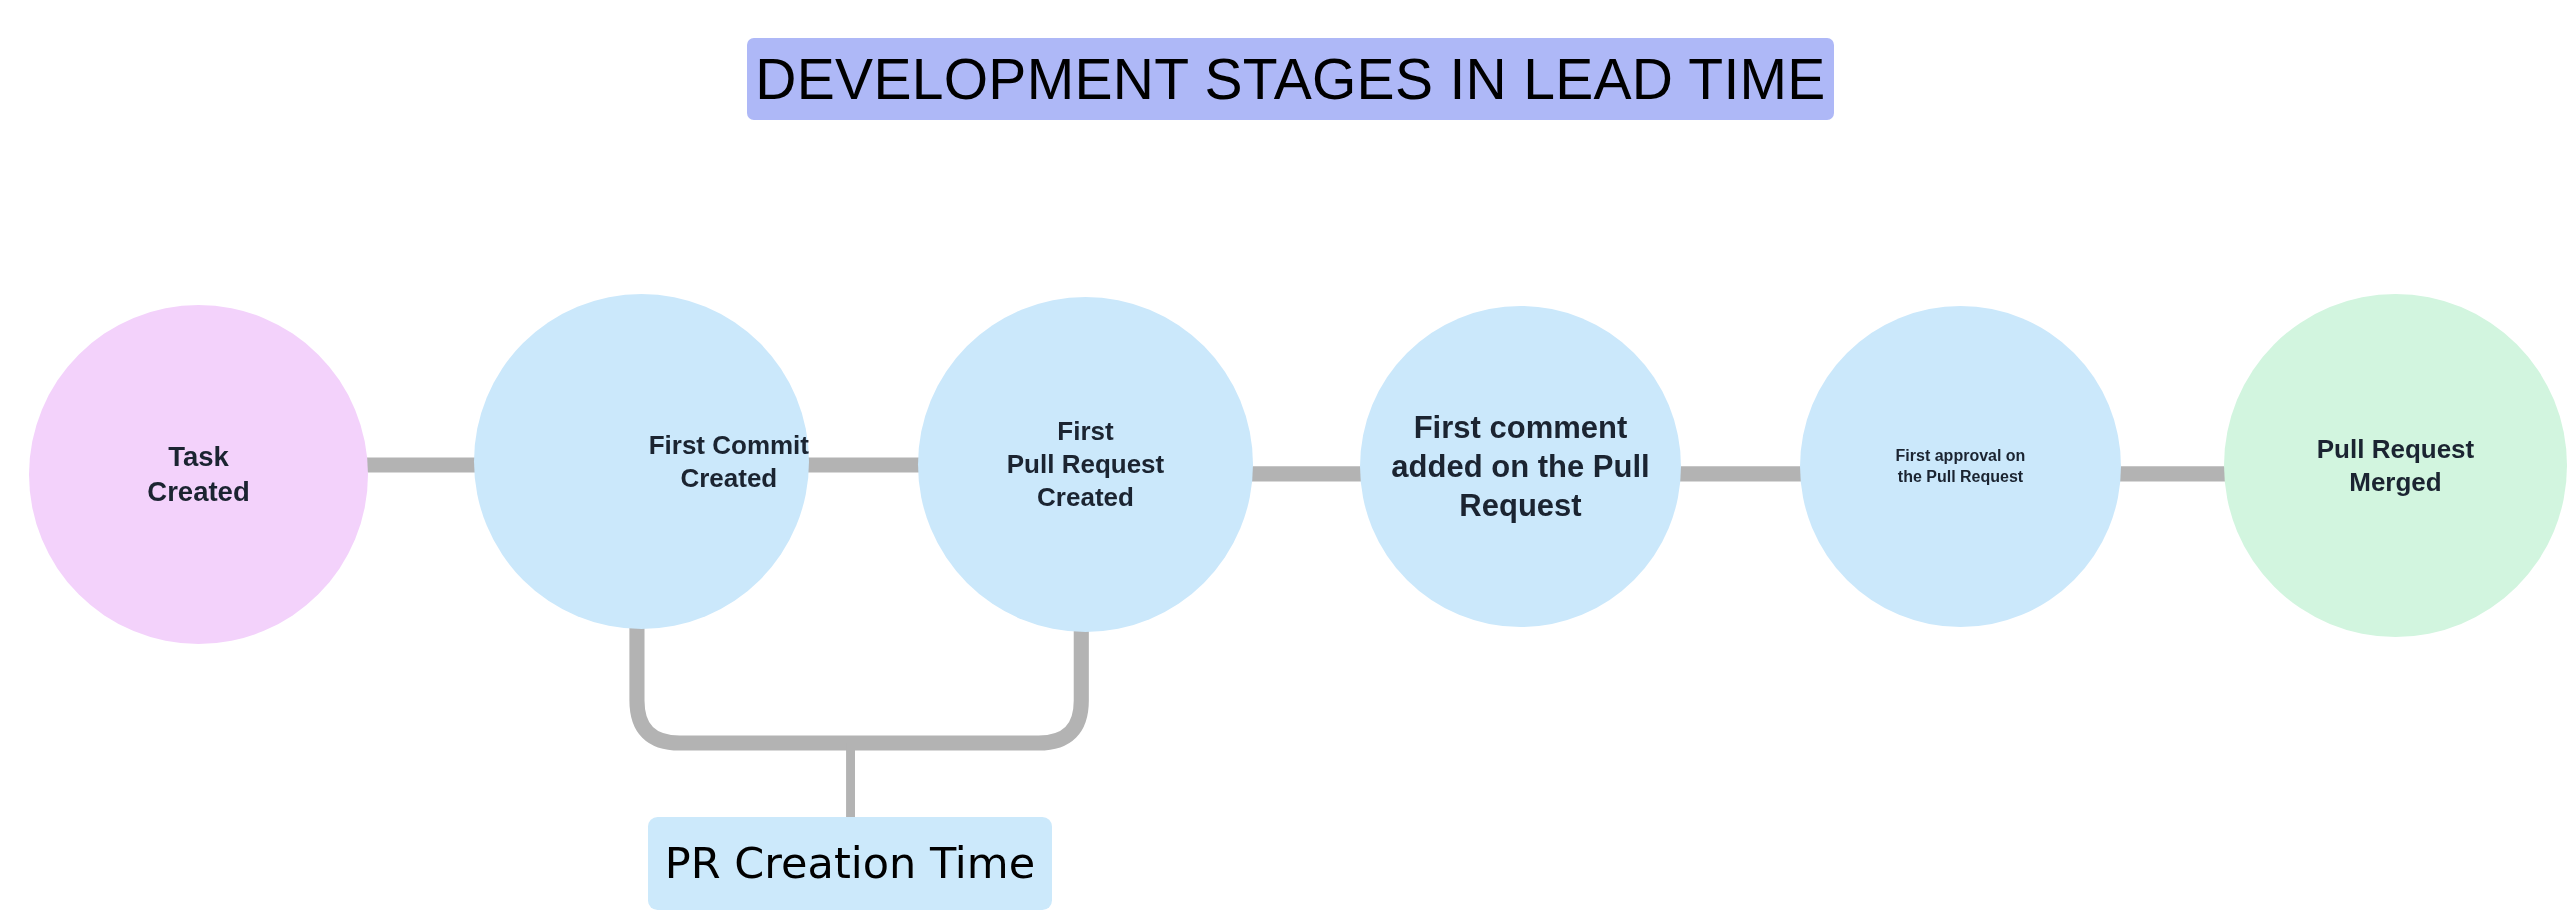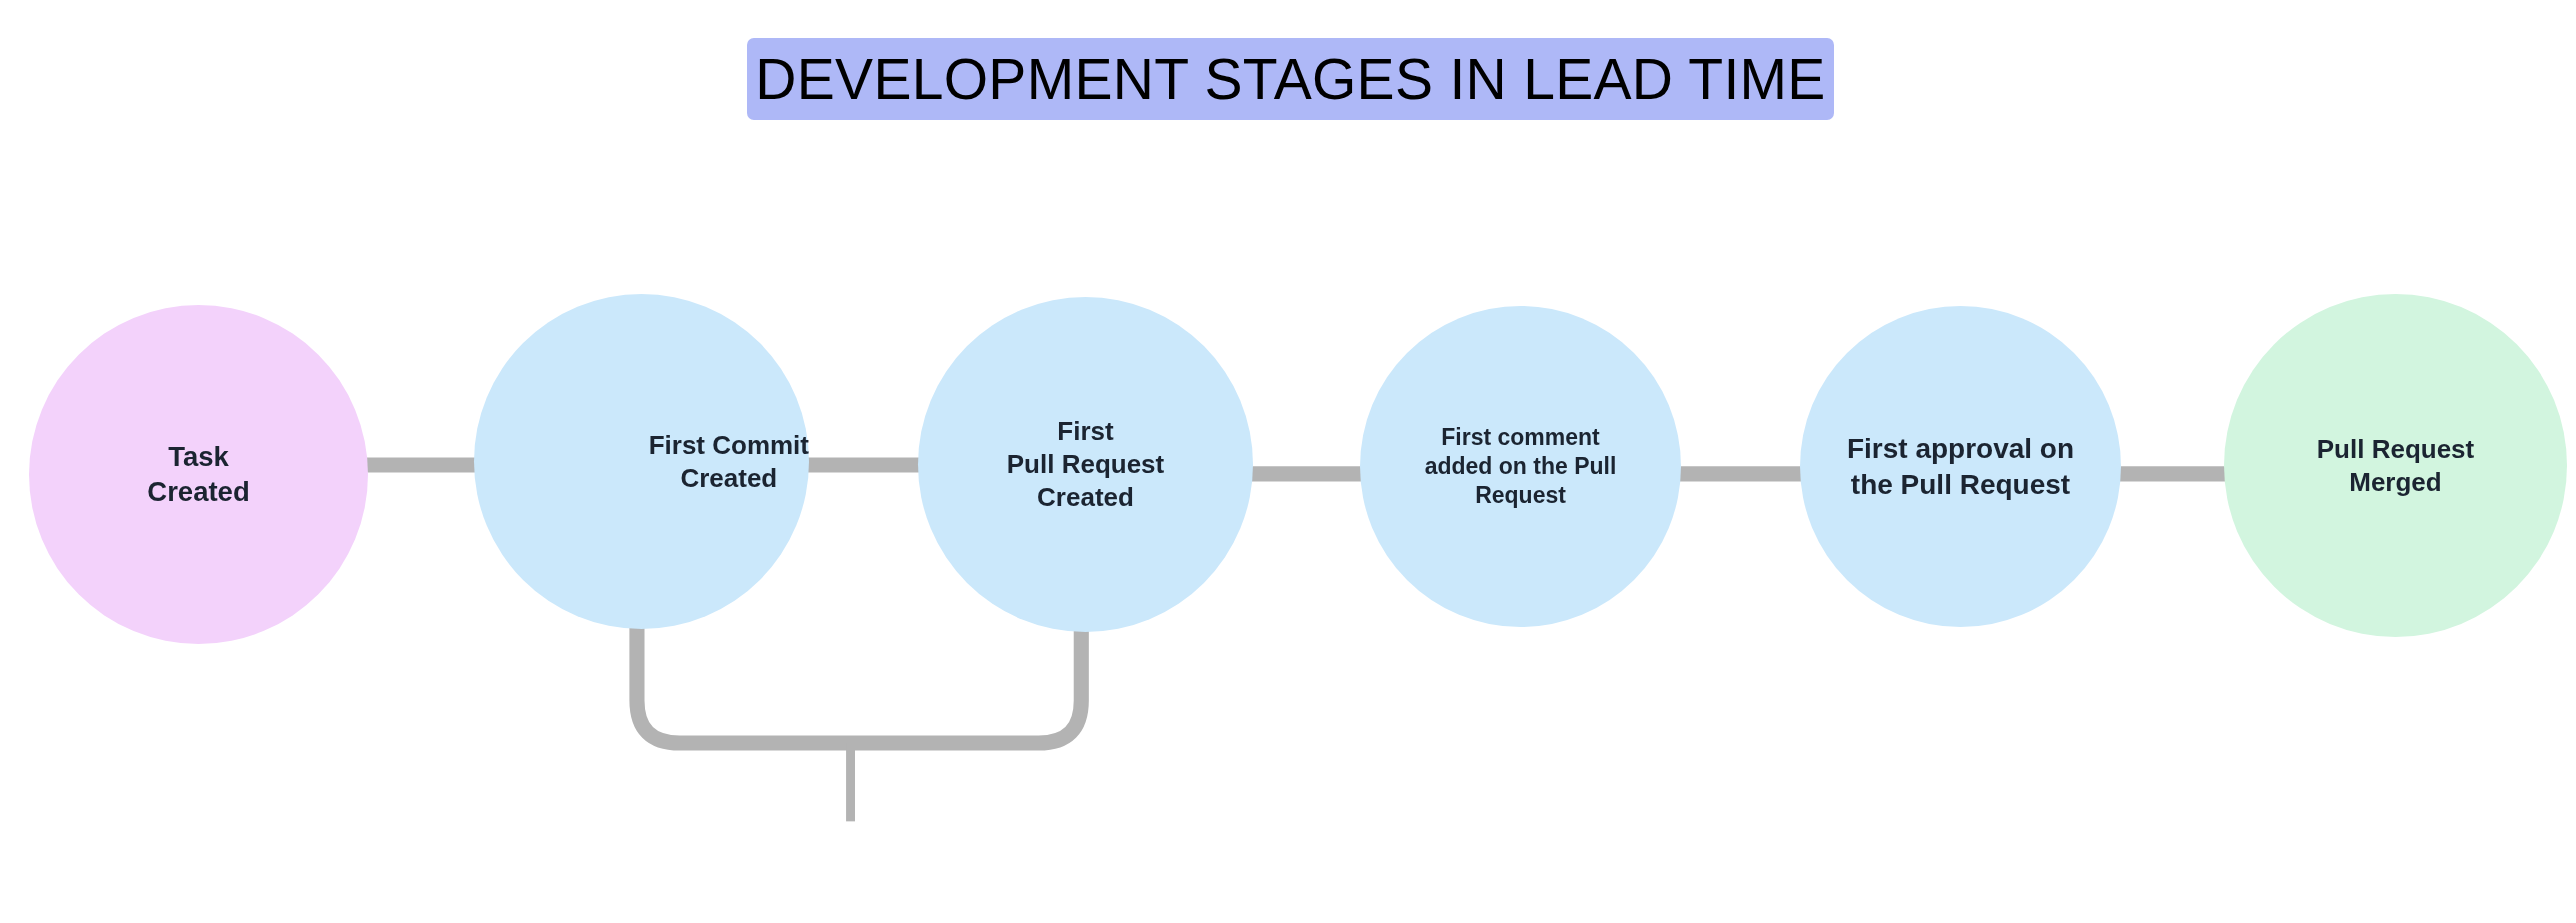--- a/index.html
+++ b/index.html
@@ -127,30 +127,33 @@
 Created</span>
   </div>
 
   <div class="node blue" style="left:918px; top:297px; width:335px; height:335px;">
     <span class="node-label" style="font-size:26px;text-align:center;">First
 Pull Request
 Created</span>
   </div>
 
   <div class="node blue" style="left:1360px; top:306px; width:321px; height:321px;">
-    <span class="node-label" style="font-size:23px; width:364px;">First comment
+    <span class="node-label" style="font-size:31px; width:364px;">First comment
 added on the Pull
 Request</span>
   </div>
 
   <div class="node blue" style="left:1800px; top:306px; width:321px; height:321px;">
-    <span class="node-label" style="font-size:28px; width:357px;">First approval on
+    <span class="node-label" style="font-size:16px; width:357px;">First approval on
 the Pull Request</span>
   </div>
 
   <div class="node green" style="left:2224px; top:294px; width:343px; height:343px;">
     <span class="node-label" style="font-size:26px;">Pull Request
 Merged</span>
   </div>
 
+  <div class="edge-label" style="left:648px; top:817px; width:404px; height:93px;">
+    <span class="edge-label-text">PR Creation Time</span>
+  </div>
 
 </div>
 
 
 </body></html>

